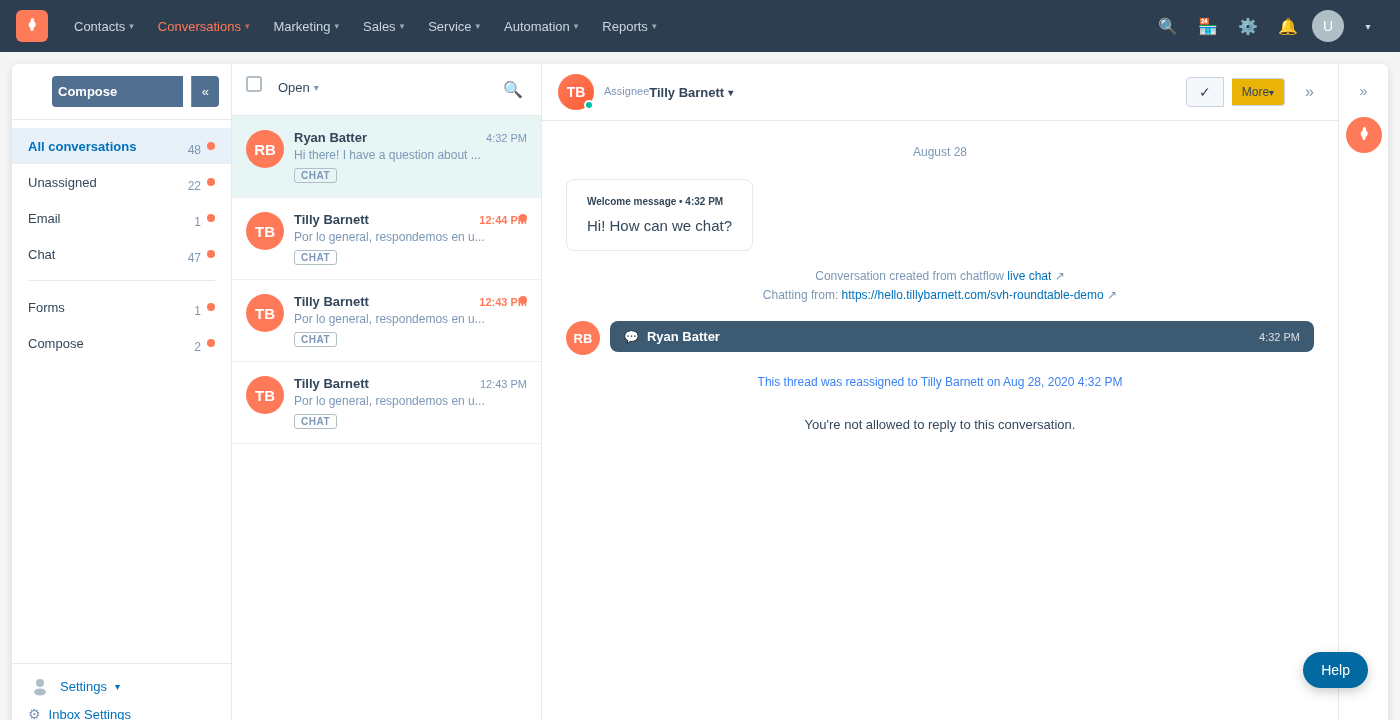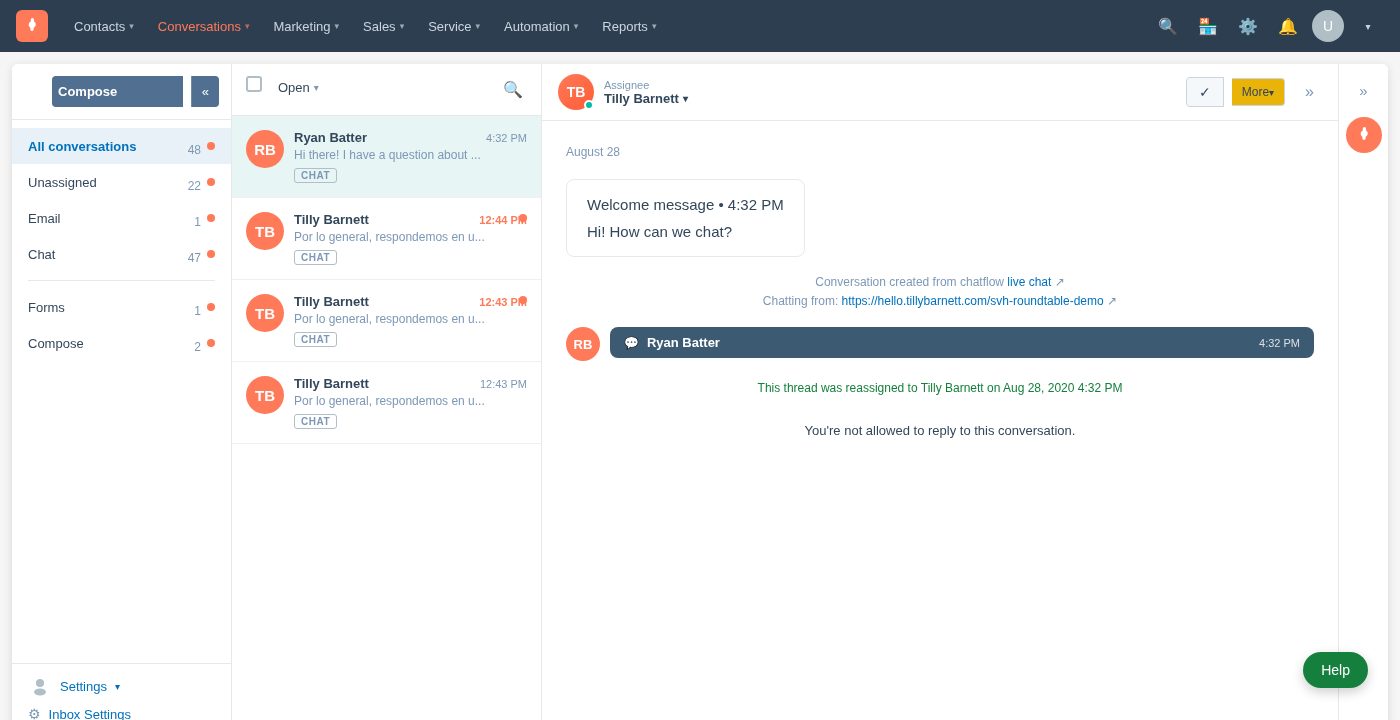--- a/index.html
+++ b/index.html
@@ -259,21 +259,21 @@
       flex-shrink: 0;
       position: relative;
     }
     .assignee-status-dot {
       width: 10px; height: 10px;
       background: #00bda5;
       border-radius: 50%;
       border: 2px solid #fff;
       position: absolute; bottom: 0; right: 0;
     }
-    .assignee-text { display: flex; flex-direction: column; }
+    .assignee-text { display: flex; flex-direction: row; }
     .assignee-label { font-size: 11px; color: #7c98b6; }
     .assignee-name-btn {
       display: flex; align-items: center; gap: 4px;
       font-size: 13px; font-weight: 600; color: #33475b;
       cursor: pointer;
     }
     .chat-header-actions { display: flex; align-items: center; gap: 8px; }
     .check-btn {
       border: 1px solid #cbd5e0;
       background: #f5f8fa;
@@ -304,34 +304,34 @@
     .chat-body {
       flex: 1;
       overflow-y: auto;
       padding: 20px 24px;
       background: #fff;
       display: flex;
       flex-direction: column;
       gap: 16px;
     }
     .date-divider {
-      display: flex; align-items: center; 
+      display: flex; align-items: center; justify-content: center;
       color: #7c98b6; font-size: 12px;
       margin: 4px 0;
     }
     .welcome-bubble {
       background: #fff;
       border: 1px solid #e8e8e8;
       border-radius: 8px;
       padding: 16px 20px;
       max-width: 600px;
       align-self: flex-start;
       margin-left: 0;
     }
-    .welcome-meta { font-size: 15px; color: #33475b; font-weight: 400; margin-bottom: 10px; }
+    .welcome-meta { font-size: 10px; color: #33475b; font-weight: 700; margin-bottom: 10px; }
     .welcome-text { font-size: 15px; color: #33475b; }
     .conv-info-text {
       text-align: center; font-size: 12px; color: #7c98b6;
       line-height: 1.6;
     }
     .conv-info-text a { color: #0071bc; text-decoration: none; }
     .chat-message-row {
       display: flex; align-items: flex-start; gap: 10px;
     }
     .msg-avatar {
@@ -361,21 +361,21 @@
     .msg-text {
       padding: 12px 14px;
       color: #fff;
       font-size: 14px;
       line-height: 1.5;
       background: #6b8ea8;
     }
     .reassign-text {
       text-align: center;
       font-size: 12px;
-      color: #15803d;
+      color: #3b82f6;
       padding: 4px 0;
     }
     .not-allowed-text {
       text-align: center;
       font-size: 13px;
       color: #33475b;
       padding: 8px 0;
     }
 
     
@@ -402,21 +402,21 @@
       border-radius: 50%;
       display: flex; align-items: center; justify-content: center;
       cursor: pointer;
     }
 
     
     .help-btn {
       position: fixed;
       bottom: 32px;
       right: 32px;
-      background: #15803d;
+      background: #0369a1;
       color: #fff;
       border: none;
       border-radius: 24px;
       padding: 10px 18px;
       font-size: 14px;
       font-weight: 500;
       cursor: pointer;
       box-shadow: 0 4px 12px rgba(0,0,0,0.2);
       z-index: 200;
     }

